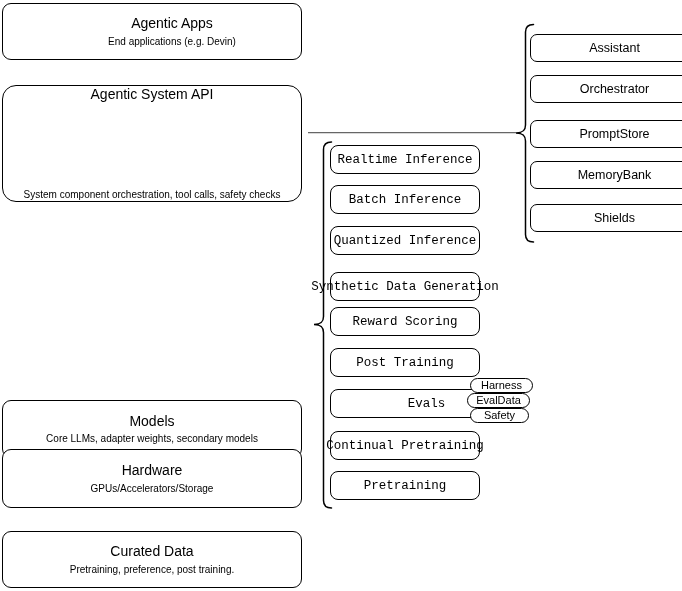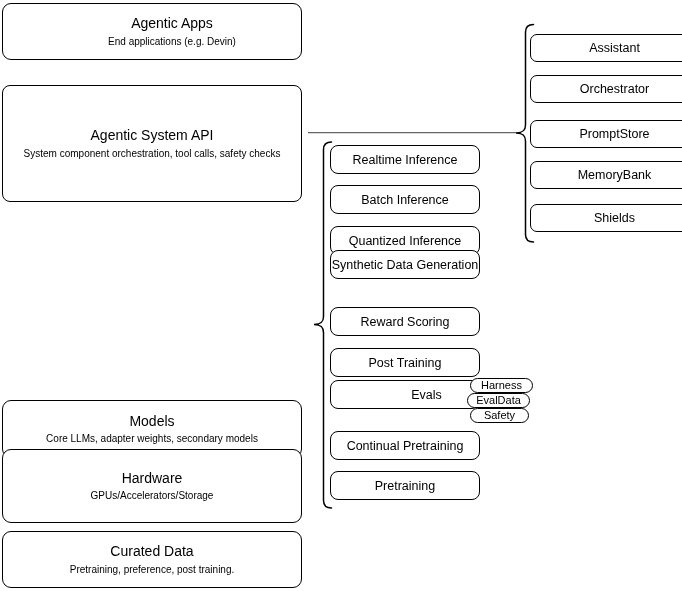--- a/index.html
+++ b/index.html
@@ -25,23 +25,23 @@
     flex-direction: column;
     align-items: center;
     justify-content: center;
     text-align: center;
     white-space: nowrap;
   }
   .layer { left: 2px; width: 300px; }
   .layer .title { font-size: 14px; line-height: 1.2; margin-bottom: 4px; }
   .layer .subtitle { font-size: 10px; line-height: 1.2; }
   .r9  { border-radius: 9px; }
-  .r26 { border-radius: 8px; }
+  .r26 { border-radius: 14px; justify-content: space-between; }
 
-  .chip  { left: 330px; width: 150px; height: 29px; border-radius: 8px; font-size: 12.5px; }
+  .chip  { left: 330px; width: 150px; height: 29px; border-radius: 8px; font-size: 12.5px; font-family: Liberation Mono, monospace; }
   .rchip { left: 530px; width: 169px; height: 28px; border-radius: 7px; font-size: 12.5px; }
 
   .pill {
     height: 15px;
     border-radius: 8px;
     border-width: 1.2px;
     font-size: 11px;
     line-height: 1;
     z-index: 3;
   }
@@ -62,48 +62,48 @@
     <div class="subtitle">End applications (e.g. Devin)</div>
   </div>
   <div class="node layer r26" style="top:85px;height:117px;">
     <div class="title">Agentic System API</div>
     <div class="subtitle">System component orchestration, tool calls, safety checks</div>
   </div>
   <div class="node layer r9" style="top:372px;height:58px;margin-top:28px;">
     <div class="title">Models</div>
     <div class="subtitle">Core LLMs, adapter weights, secondary models</div>
   </div>
-  <div class="node layer r9" style="top:449px;height:74px;">
+  <div class="node layer r9" style="top:449px;height:59px;">
     <div class="title">Hardware</div>
     <div class="subtitle">GPUs/Accelerators/Storage</div>
   </div>
   <div class="node layer r9" style="top:531px;height:57px;">
     <div class="title">Curated Data</div>
     <div class="subtitle">Pretraining, preference, post training.</div>
   </div>
 
   <div class="node chip" style="top:145px;">
     <span>Realtime Inference</span>
   </div>
   <div class="node chip" style="top:185px;">
     <span>Batch Inference</span>
   </div>
   <div class="node chip" style="top:226px;">
     <span>Quantized Inference</span>
   </div>
-  <div class="node chip" style="top:250px;">
+  <div class="node chip" style="top:272px;">
     <span>Synthetic Data Generation</span>
   </div>
   <div class="node chip" style="top:307px;">
     <span>Reward Scoring</span>
   </div>
   <div class="node chip" style="top:348px;">
     <span>Post Training</span>
   </div>
-  <div class="node chip" style="top:380px;padding-left:43px;">
+  <div class="node chip" style="top:389px;padding-left:43px;">
     <span>Evals</span>
   </div>
   <div class="node chip" style="top:431px;">
     <span>Continual Pretraining</span>
   </div>
   <div class="node chip" style="top:471px;">
     <span>Pretraining</span>
   </div>
 
   <div class="node pill" style="left:470px;top:378px;width:63px;">

